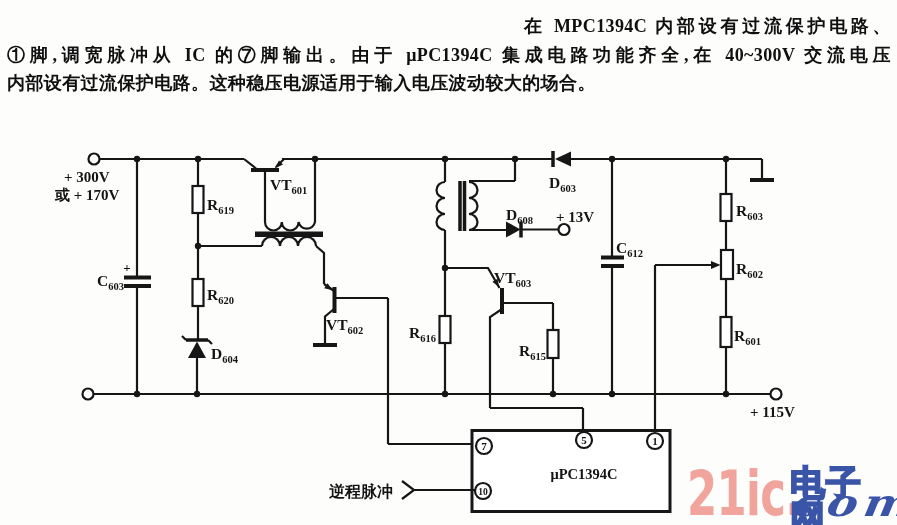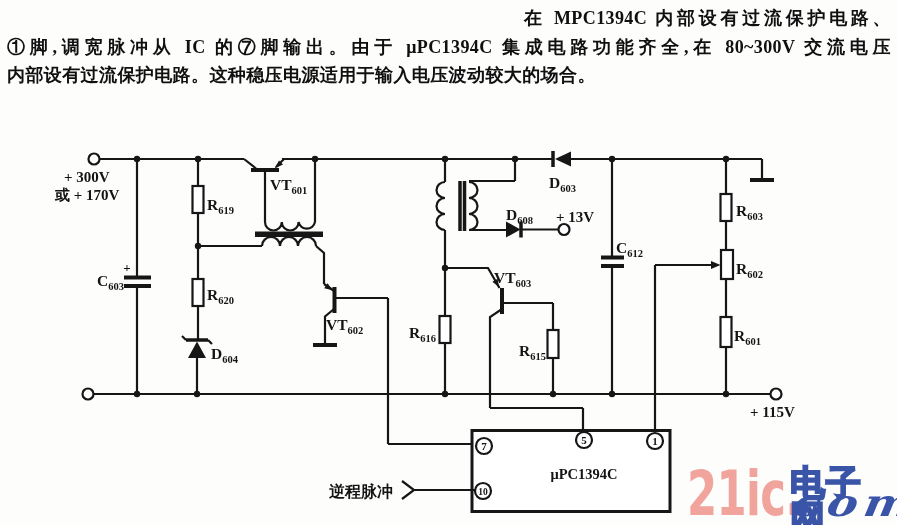--- a/index.html
+++ b/index.html
@@ -2,21 +2,21 @@
 <html><head>
 <meta charset="utf-8">
 <style>
   html,body{margin:0;padding:0;}
   body{
     width:897px;height:525px;position:relative;overflow:hidden;
     background:#fdfdfc;
     font-family:"Liberation Serif","DejaVu Serif",serif;
   }
   
-  .text-block{position:absolute;left:7px;top:4px;width:884px;z-index:3;}
+  .text-block{position:absolute;left:7px;top:12px;width:884px;z-index:3;}
   .tl{
     font-weight:bold;font-size:18px;line-height:28.5px;color:#101010;
     text-align:justify;text-align-last:justify;letter-spacing:.4px;
     font-family:"Liberation Serif","DejaVu Serif",serif;
   }
   .tl.first{padding-left:517px;}
   .tl.last{text-align-last:left;}
   
   svg.schematic{position:absolute;left:0;top:0;z-index:2;}
   .w{stroke:#161616;stroke-width:2.2;fill:none;}
@@ -45,21 +45,21 @@
   .wm-tld{
     left:797px;top:484px;font:bold italic 46px "DejaVu Serif","Liberation Serif",serif;
     color:#3a55a8;letter-spacing:6px;transform:skewX(-10deg) scaleY(.82);transform-origin:left top;
   }
 </style>
 </head>
 <body>
 
 <div class="text-block">
   <div class="tl first">在 MPC1394C 内部设有过流保护电路、</div>
-  <div class="tl">①脚,调宽脉冲从 IC 的⑦脚输出。由于 μPC1394C 集成电路功能齐全,在 80~300V 交流电压</div>
+  <div class="tl">①脚,调宽脉冲从 IC 的⑦脚输出。由于 μPC1394C 集成电路功能齐全,在 40~300V 交流电压</div>
   <div class="tl last">内部设有过流保护电路。这种稳压电源适用于输入电压波动较大的场合。</div>
 </div>
 
 <div class="watermark">
   <span class="wm-brand">21ic.</span>
   <span class="wm-cn">电子网</span>
   <span class="wm-tld">com</span>
 </div>
 
 <svg class="schematic" width="897" height="525" viewBox="0 0 897 525">

